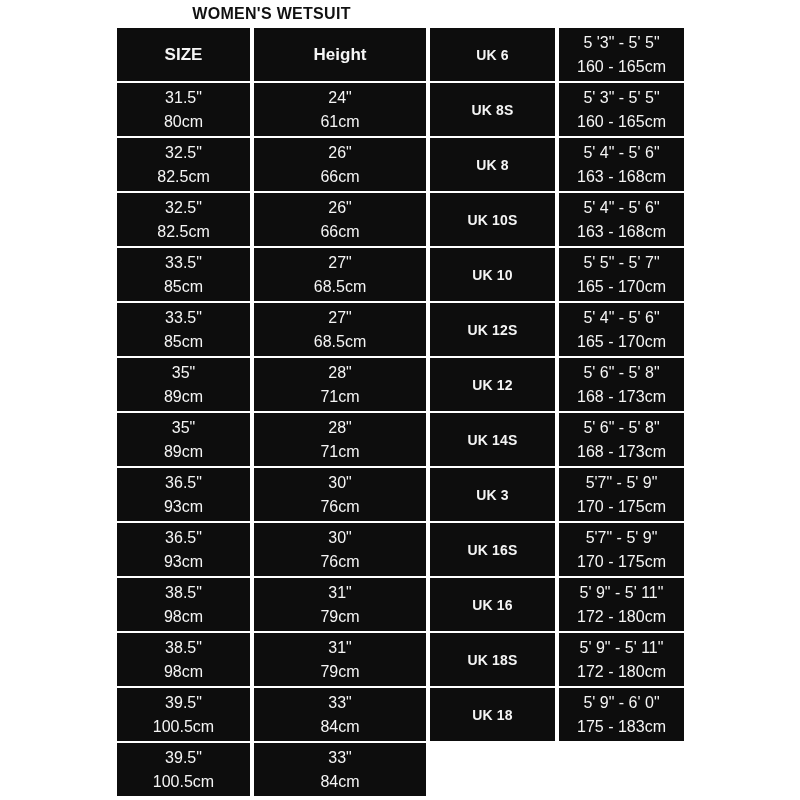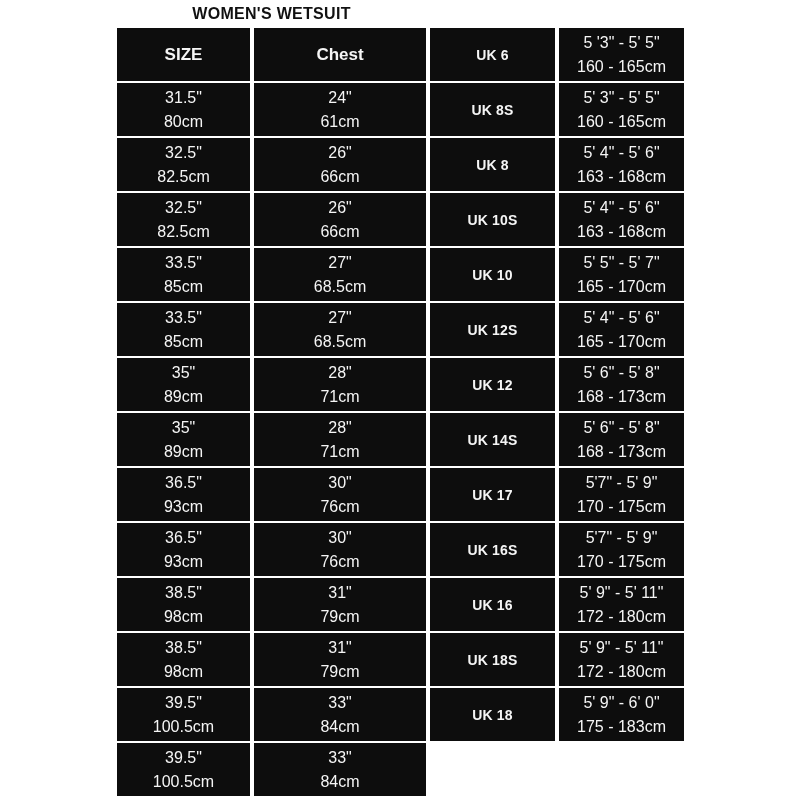--- a/index.html
+++ b/index.html
@@ -81,21 +81,21 @@
 <body>
 
 <div class="chart-wrap">
 
   <div class="topband">
     <div class="half left">WOMEN'S WETSUIT</div>
   </div>
 
   <div class="grid">
     <div class="cell header">SIZE</div>
-    <div class="cell header">Chest</div>
+    <div class="cell header">Height</div>
 
   <div class="row">
     <div class="cell size">UK 6</div>
     <div class="cell">
       <div class="line">5 '3" - 5' 5"</div>
       <div class="line">160 - 165cm</div>
     </div>
     <div class="cell">
       <div class="line">31.5"</div>
       <div class="line">80cm</div>
@@ -212,21 +212,21 @@
       <div class="line">36.5"</div>
       <div class="line">93cm</div>
     </div>
     <div class="cell">
       <div class="line">30"</div>
       <div class="line">76cm</div>
     </div>
   </div>
 
   <div class="row">
-    <div class="cell size">UK 17</div>
+    <div class="cell size">UK 3</div>
     <div class="cell">
       <div class="line">5'7" - 5' 9"</div>
       <div class="line">170 - 175cm</div>
     </div>
     <div class="cell">
       <div class="line">36.5"</div>
       <div class="line">93cm</div>
     </div>
     <div class="cell">
       <div class="line">30"</div>

